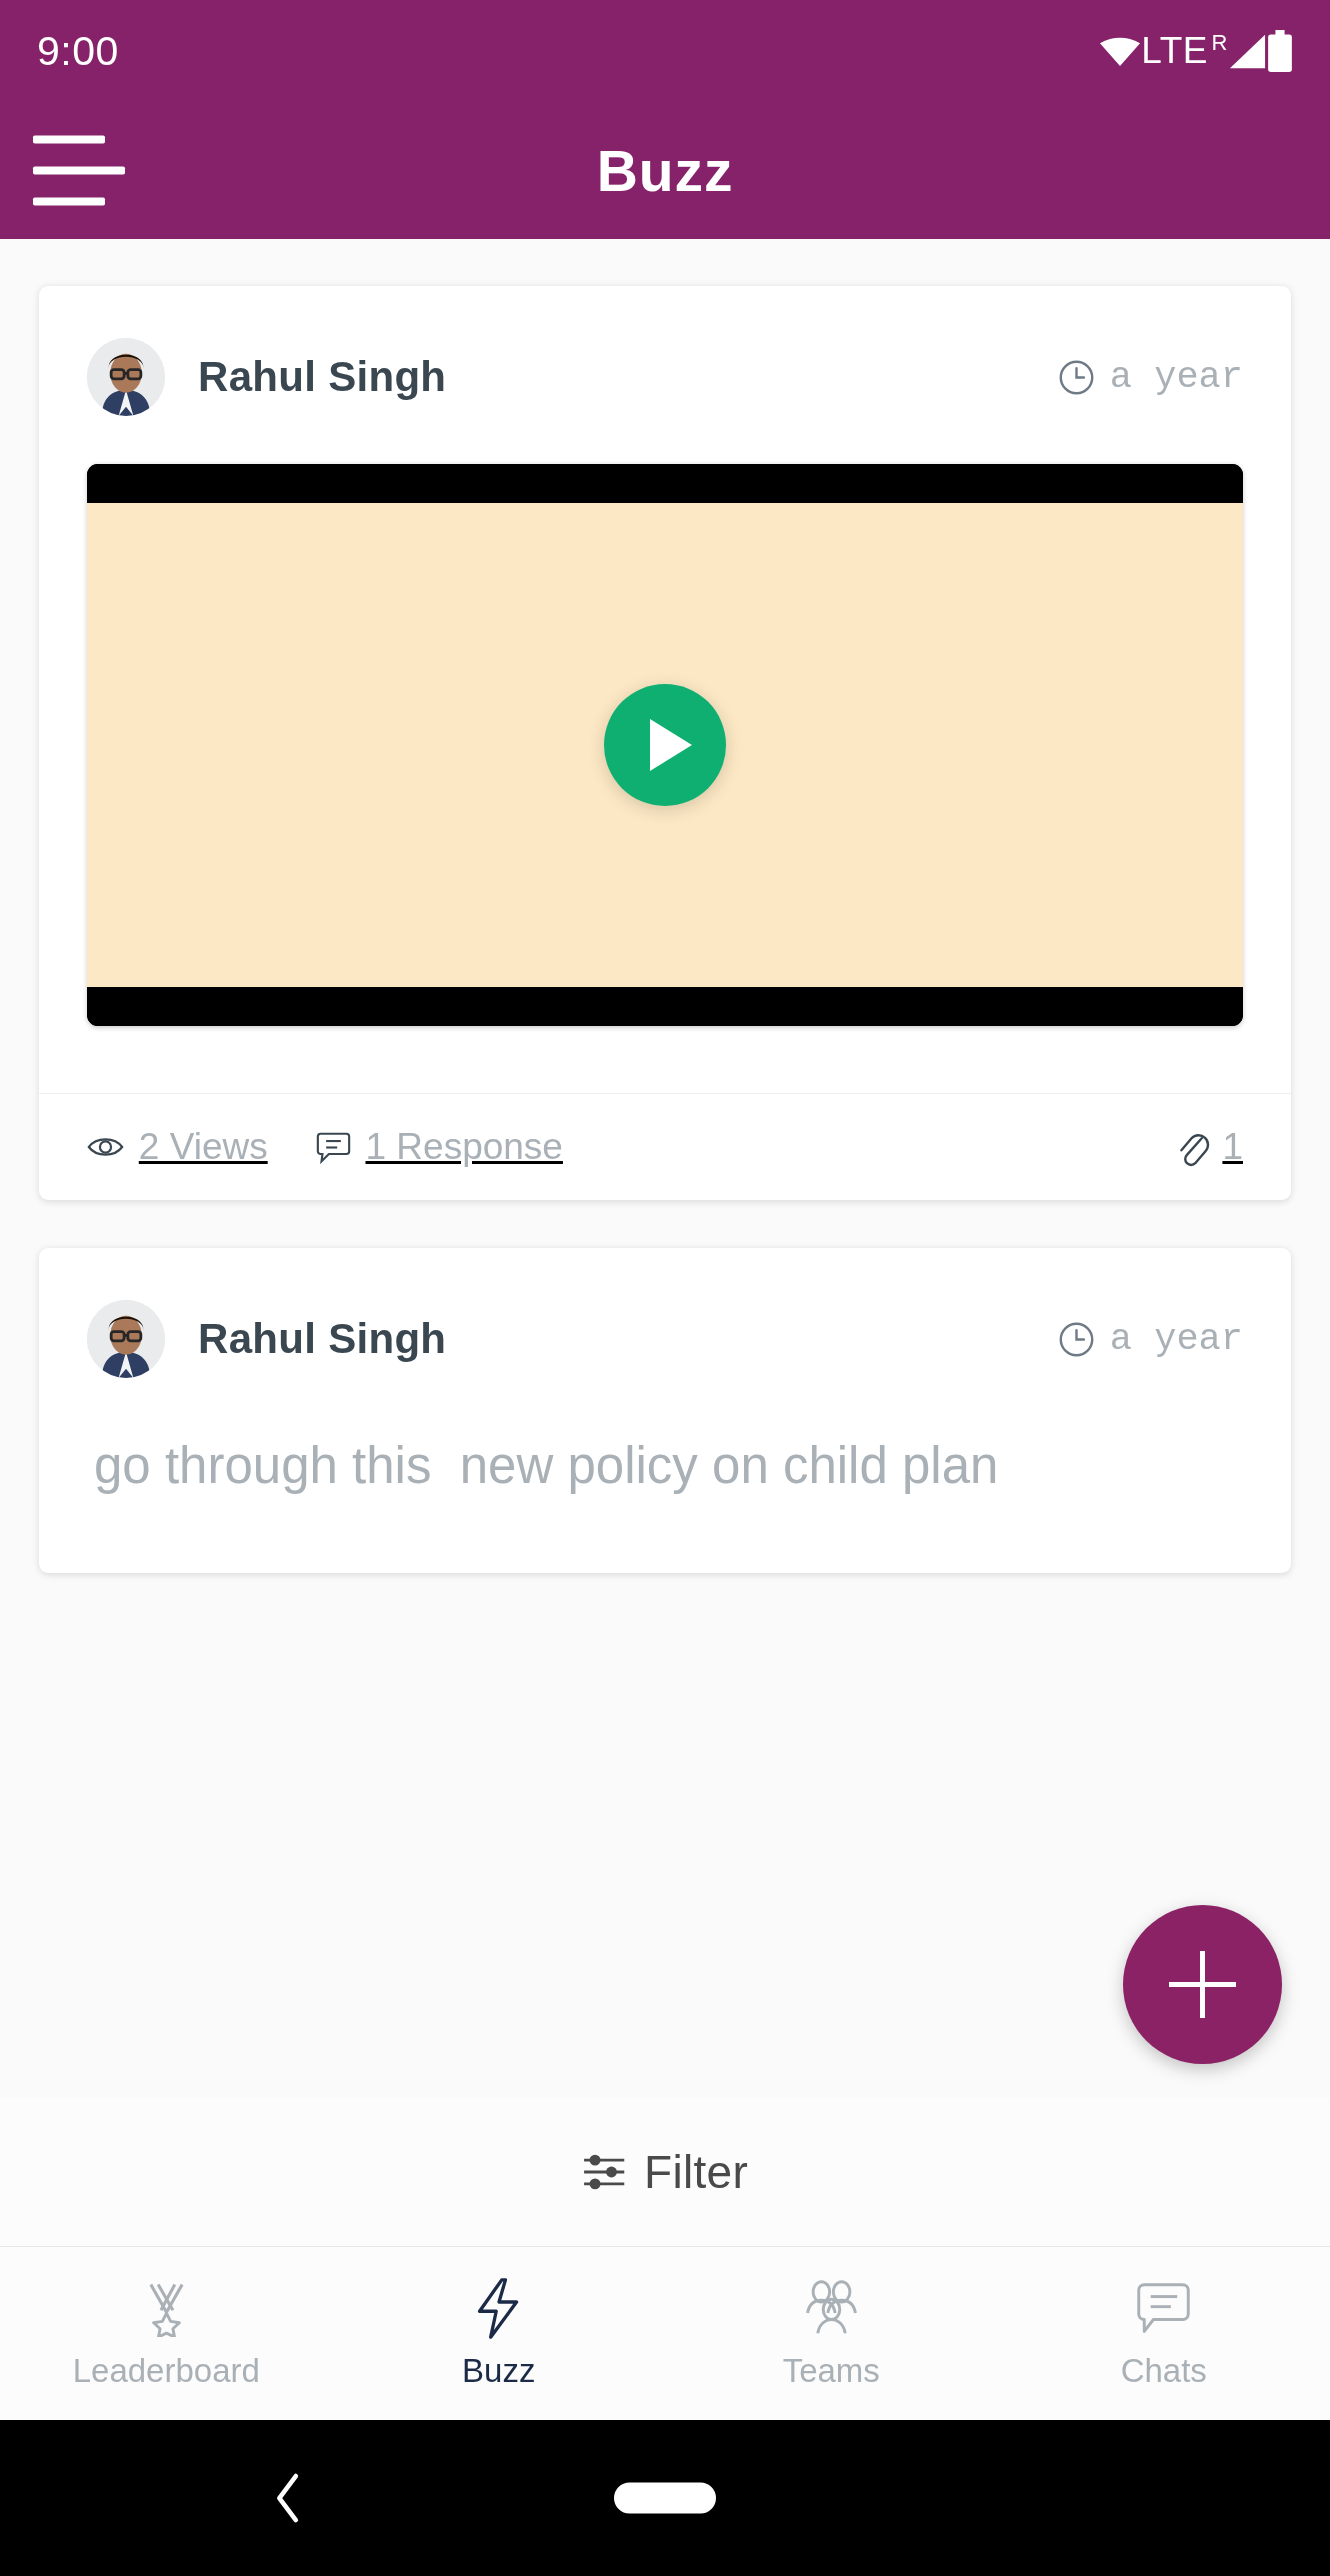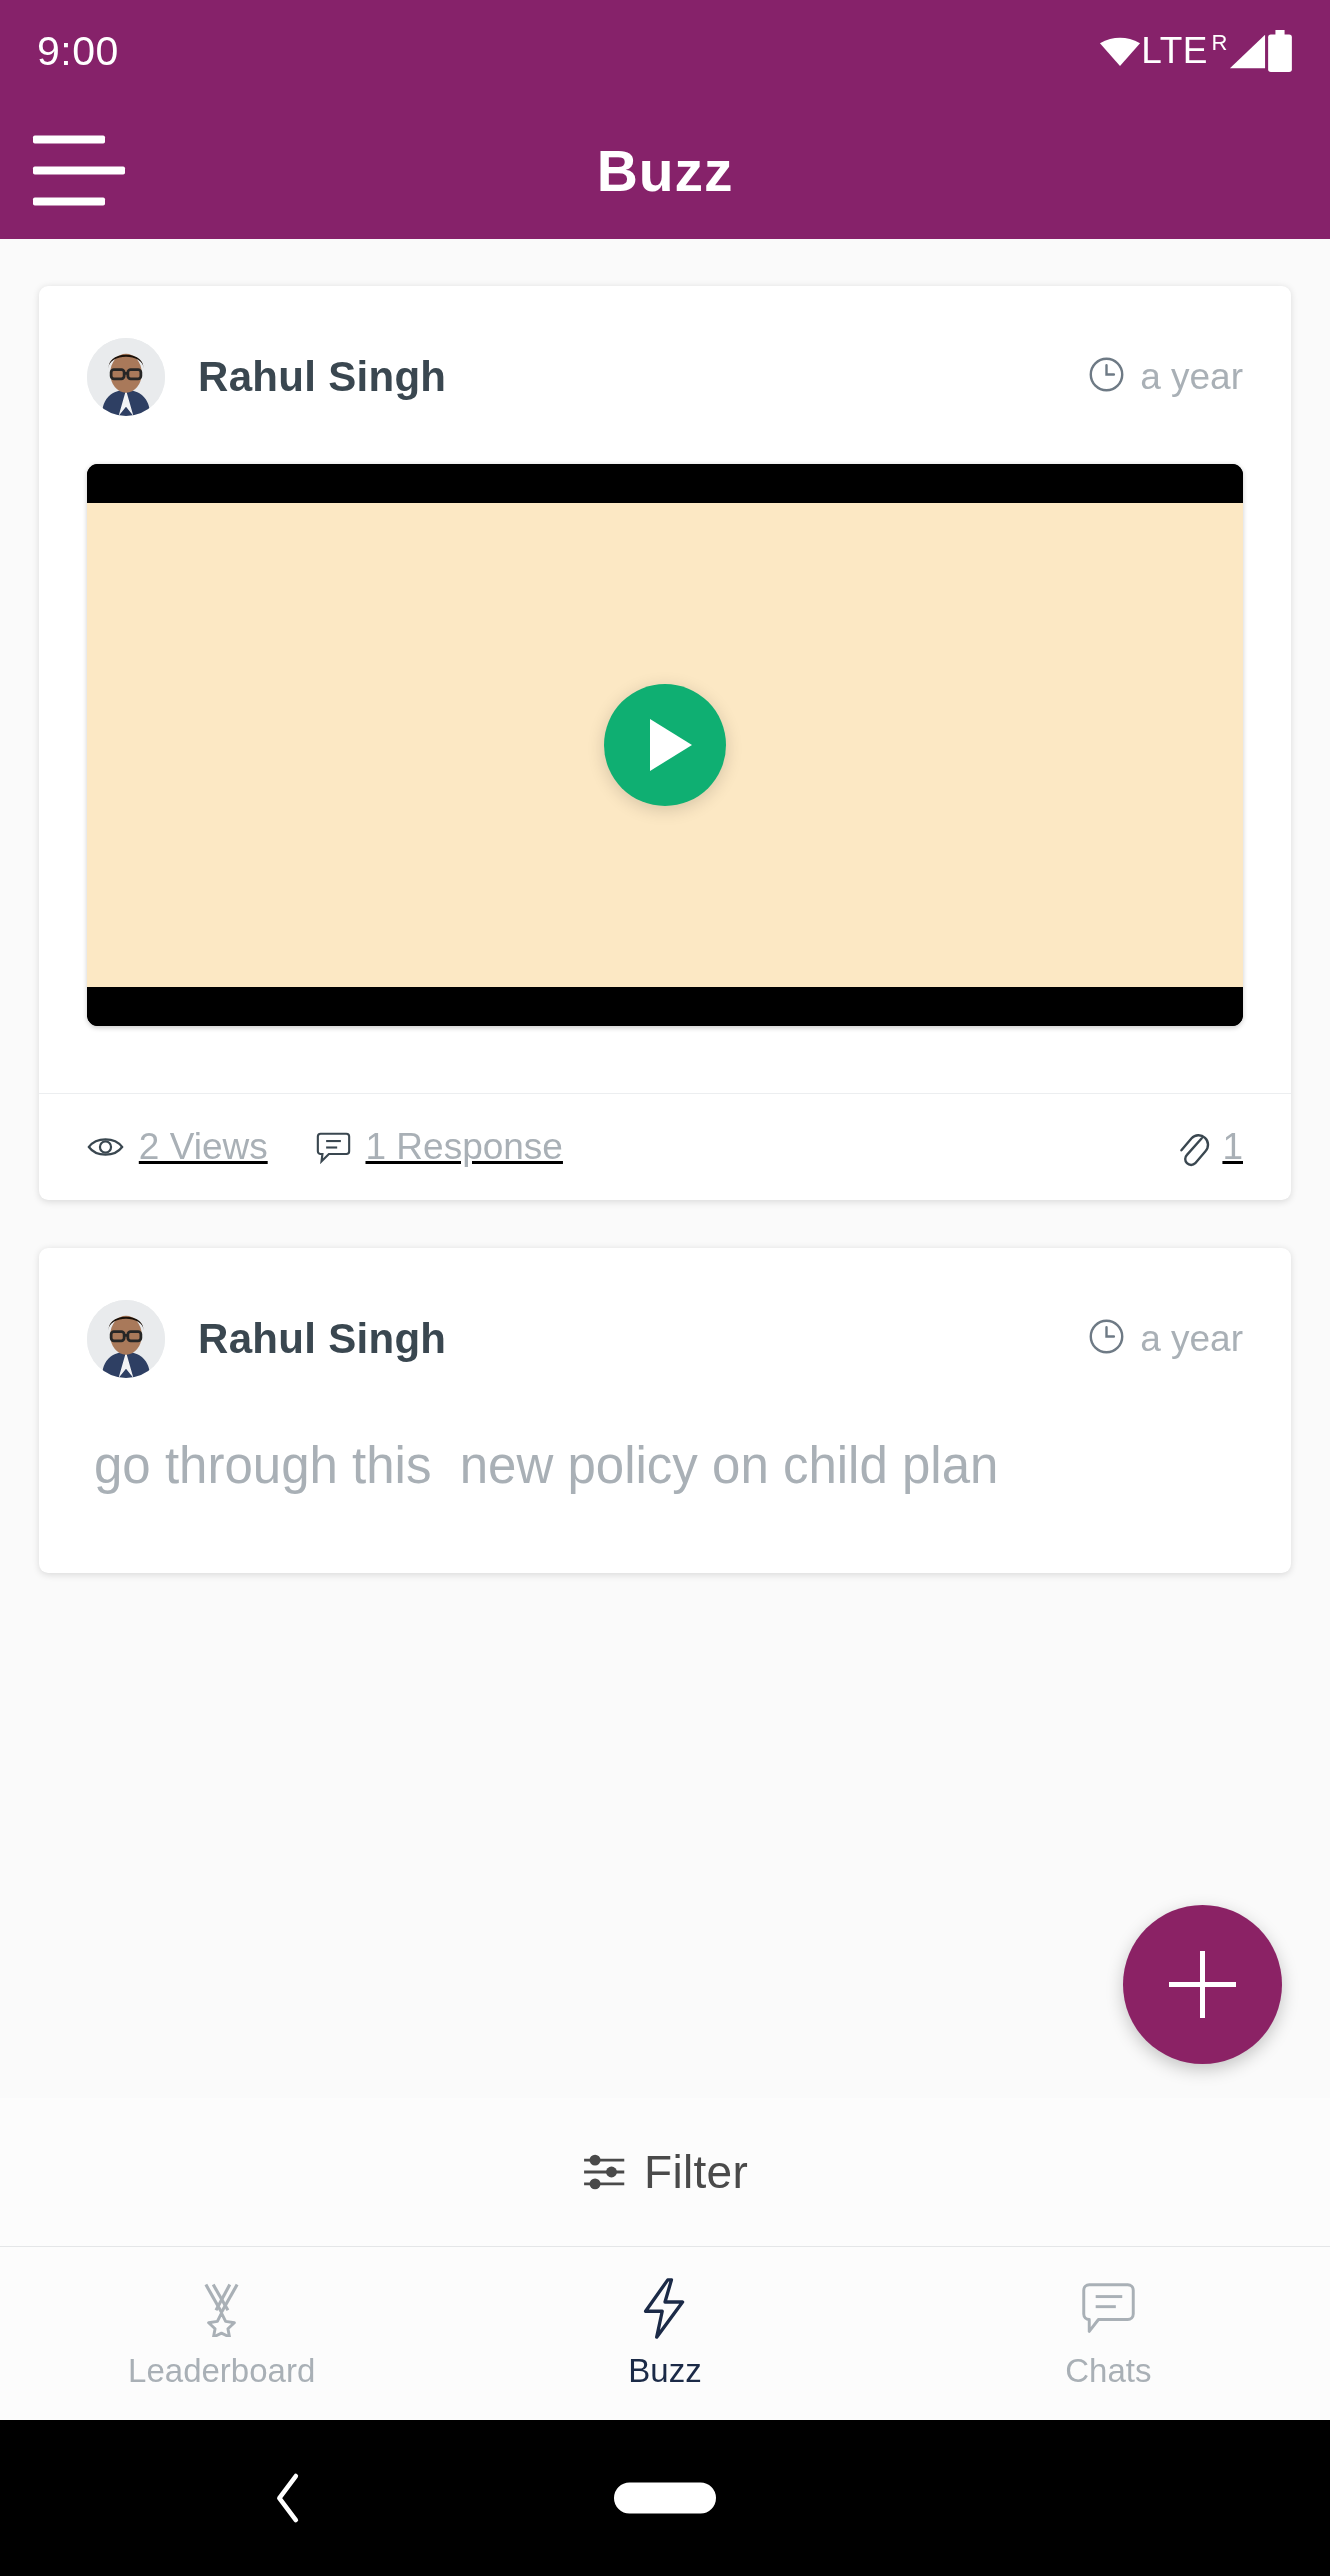--- a/index.html
+++ b/index.html
@@ -57,21 +57,21 @@
   .card-head{ display:flex; align-items:center; padding:52px 48px 0 48px; }
   .avatar{
     width:78px; height:78px; border-radius:50%; overflow:hidden;
     background:#E8EAEC; flex:none; position:relative;
   }
   .avatar svg{ display:block; }
   .author{
     margin-left:33px; font-size:42px; font-weight:bold; color:#3A4750;
     letter-spacing:0.3px;
   }
-  .time-wrap{ margin-left:auto; display:flex; align-items:flex-start; gap:14.8px; }
+  .time-wrap{ margin-left:auto; display:flex; align-items:center; gap:14.8px;font-family:Liberation Mono, monospace; }
   .ic-clock{ width:37px; height:37px; }
   .time-txt{ font-size:37px; color:#A9B0B6; }
 
   .post-text{
     padding:57px 55px 0 55px; font-size:41px; line-height:1.32;
     color:#A9B0B6; letter-spacing:0.2px;
   }
 
   .video{
     margin:48px 48px 0 48px; border-radius:11px; overflow:hidden;
@@ -342,20 +342,33 @@
 
     <div class="nav-item active">
       <span class="nav-ico">
         <svg width="50" height="61" viewBox="0 0 54 66">
           <path d="M30 2 L6 36 H24 L18 64 L46 26 H27 L34 2 Z" fill="none" stroke="#1B2A47" stroke-width="3.6" stroke-linejoin="round"></path>
         </svg>
       </span>
       <span class="nav-lbl">Buzz</span>
     </div>
 
+    <div class="nav-item">
+      <span class="nav-ico">
+        <svg width="63" height="57" viewBox="0 0 68 62">
+          <ellipse cx="23" cy="13" rx="9" ry="11" fill="none" stroke="#A9B0B6" stroke-width="3.2"></ellipse>
+          <ellipse cx="45" cy="13" rx="9" ry="11" fill="none" stroke="#A9B0B6" stroke-width="3.2"></ellipse>
+          <path d="M8 36 C10 24 18 22 23 22 C28 22 36 24 38 36" fill="none" stroke="#A9B0B6" stroke-width="3.2"></path>
+          <path d="M30 36 C32 24 40 22 45 22 C50 22 58 24 60 36" fill="none" stroke="#A9B0B6" stroke-width="3.2"></path>
+          <ellipse cx="34" cy="32" rx="9" ry="11" fill="none" stroke="#A9B0B6" stroke-width="3.2"></ellipse>
+          <path d="M19 58 C21 46 29 43 34 43 C39 43 47 46 49 58" fill="none" stroke="#A9B0B6" stroke-width="3.2"></path>
+        </svg>
+      </span>
+      <span class="nav-lbl">Teams</span>
+    </div>
 
     <div class="nav-item">
       <span class="nav-ico">
         <svg width="57" height="55" viewBox="0 0 62 60">
           <path d="M10 4 H52 A6 6 0 0 1 58 10 V36 A6 6 0 0 1 52 42 H20 L10 55 V42 A6 6 0 0 1 4 36 V10 A6 6 0 0 1 10 4 Z" fill="none" stroke="#A9B0B6" stroke-width="3.2" stroke-linejoin="round"></path>
           <line x1="17" y1="17" x2="46" y2="17" stroke="#A9B0B6" stroke-width="3.2"></line>
           <line x1="17" y1="28" x2="39" y2="28" stroke="#A9B0B6" stroke-width="3.2"></line>
         </svg>
       </span>
       <span class="nav-lbl">Chats</span>

